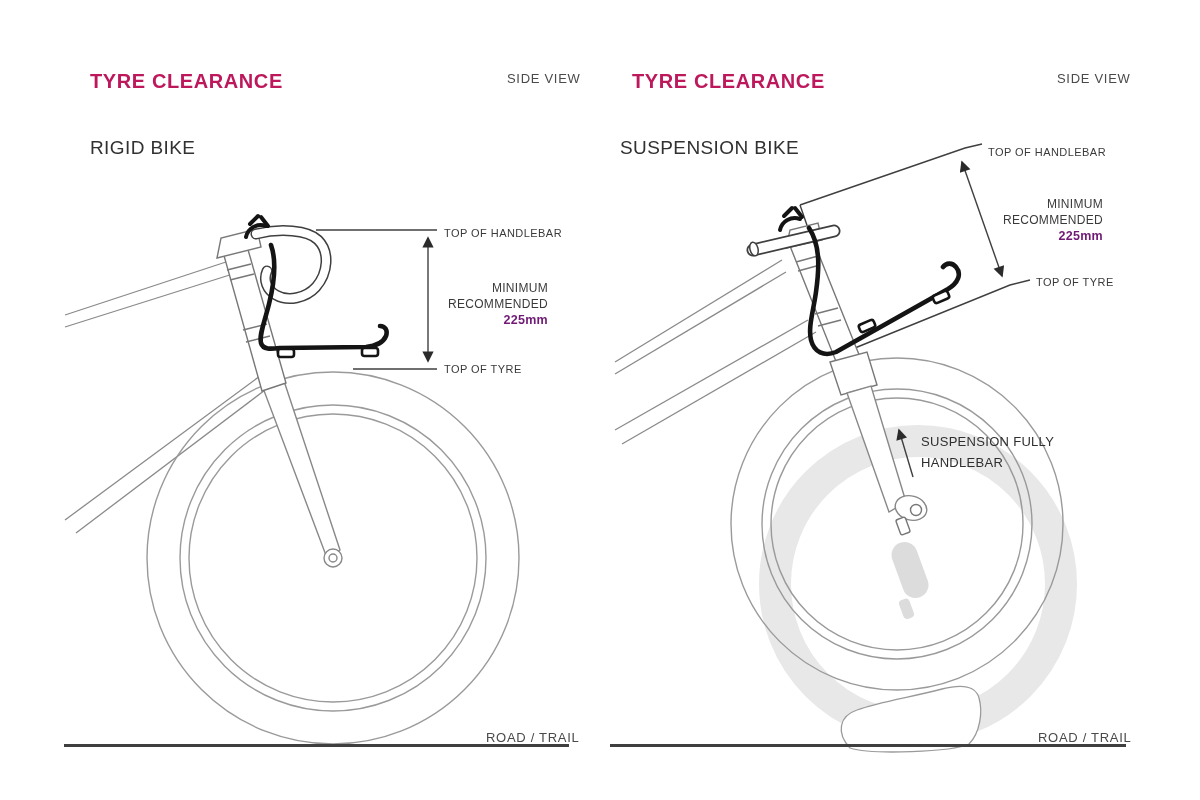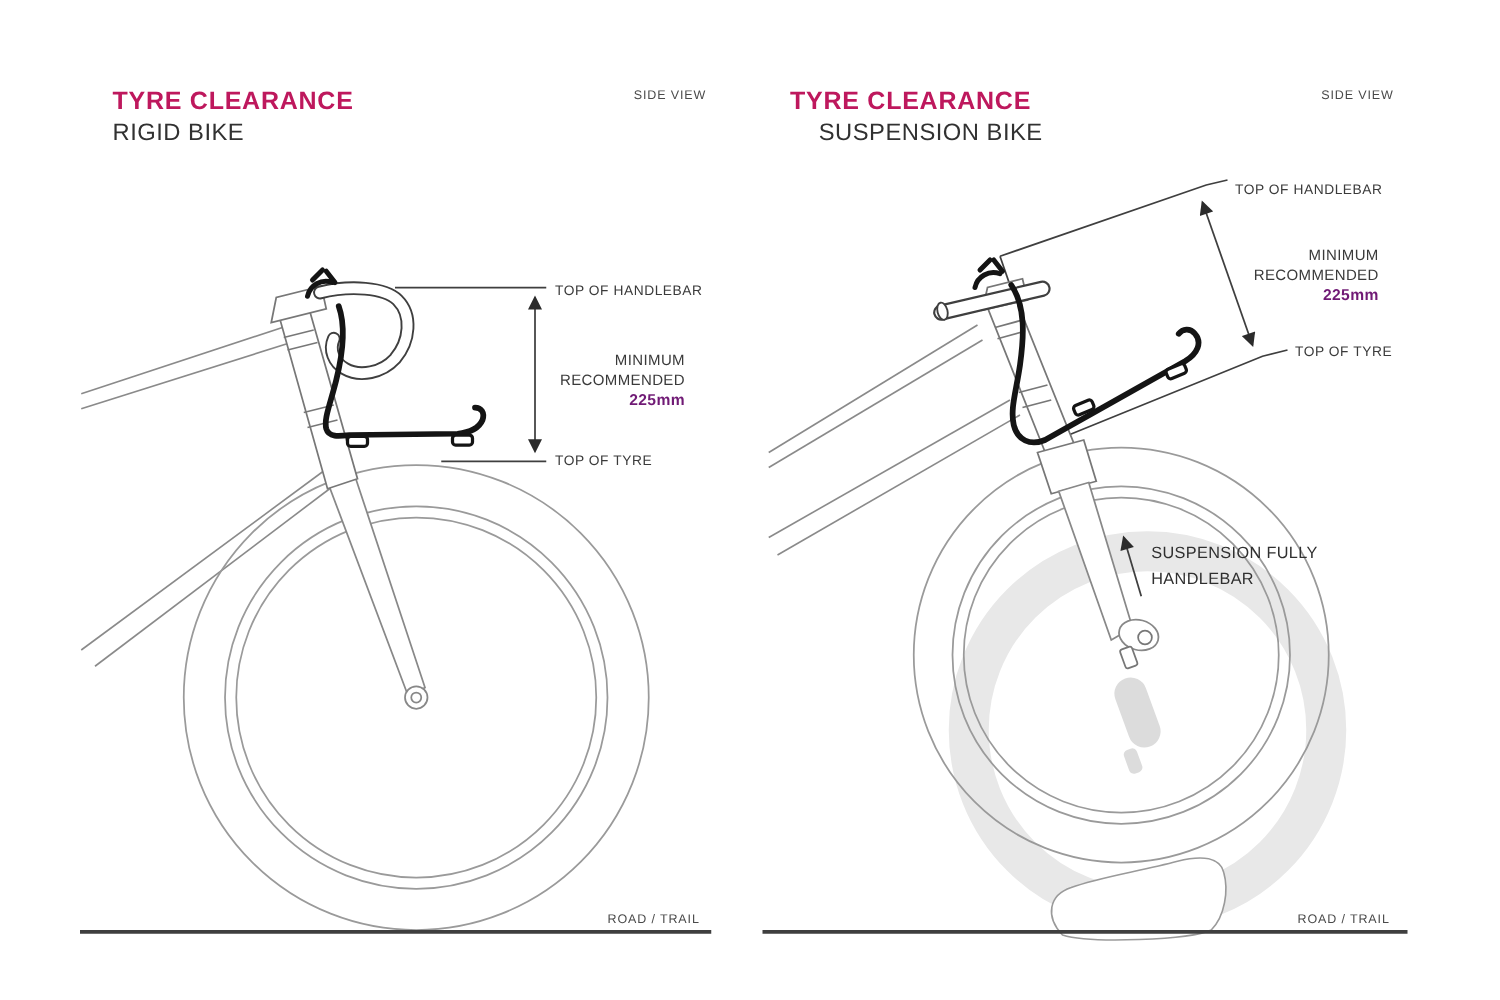--- a/index.html
+++ b/index.html
@@ -3,22 +3,22 @@
 <meta charset="utf-8">
 <style>
   html,body{margin:0;padding:0;}
   body{
     width:1200px;height:800px;position:relative;background:#ffffff;
     font-family:"Liberation Sans","DejaVu Sans",sans-serif;color:#2b2b2b;
     overflow:hidden;
   }
   .abs{position:absolute;}
   .title{font-size:20px;font-weight:700;letter-spacing:.6px;color:#be185d;white-space:nowrap;}
-  .subtitle{font-size:19px;font-weight:400;letter-spacing:.4px;color:#313131;white-space:nowrap;}
-  .micro{font-size:10px;letter-spacing:.7px;color:#4a4a4a;white-space:nowrap;}
+  .subtitle{font-size:19px;font-weight:400;letter-spacing:.4px;color:#313131;white-space:nowrap;margin-top:41px;}
+  .micro{font-size:13px;letter-spacing:.7px;color:#4a4a4a;white-space:nowrap;}
   .lbl{font-size:11px;letter-spacing:.45px;color:#3a3a3a;white-space:nowrap;}
   .dim{font-size:12px;letter-spacing:.3px;color:#3a3a3a;line-height:16px;white-space:nowrap;text-align:right;}
   .dim .val{font-weight:700;font-size:12.5px;color:#701a75;}
   .susp{font-size:13px;letter-spacing:.3px;color:#2f2f2f;line-height:21px;white-space:nowrap;}
   .ground{position:absolute;height:3px;background:#3f3f3f;}
   svg{position:absolute;overflow:visible;}
 </style>
 </head>
 <body>
 
@@ -87,21 +87,21 @@
     <div>MINIMUM</div>
     <div>RECOMMENDED</div>
     <div class="val">225mm</div>
   </div>
   <div class="abs lbl" style="left:444px;top:363px;">TOP OF TYRE</div>
   <div class="abs micro" style="left:486px;top:730px;">ROAD / TRAIL</div>
 </div>
 
 <div>
   <div class="abs title" style="left:632px;top:70px;">TYRE CLEARANCE</div>
-  <div class="abs subtitle" style="left:655px;top:96px;">SUSPENSION BIKE</div>
+  <div class="abs subtitle" style="left:620px;top:96px;">SUSPENSION BIKE</div>
   <div class="abs micro" style="left:1057px;top:71px;">SIDE VIEW</div>
 
   <svg style="left:610px;top:100px;" width="520" height="660" viewBox="0 0 520 660">
     <defs>
       <marker id="ah-r" viewBox="0 0 10 10" refX="8.5" refY="5" markerWidth="9" markerHeight="8" orient="auto-start-reverse">
         <path d="M0,0 L10,5 L0,10 z" fill="#2b2b2b"></path>
       </marker>
     </defs>
 
     <g>

